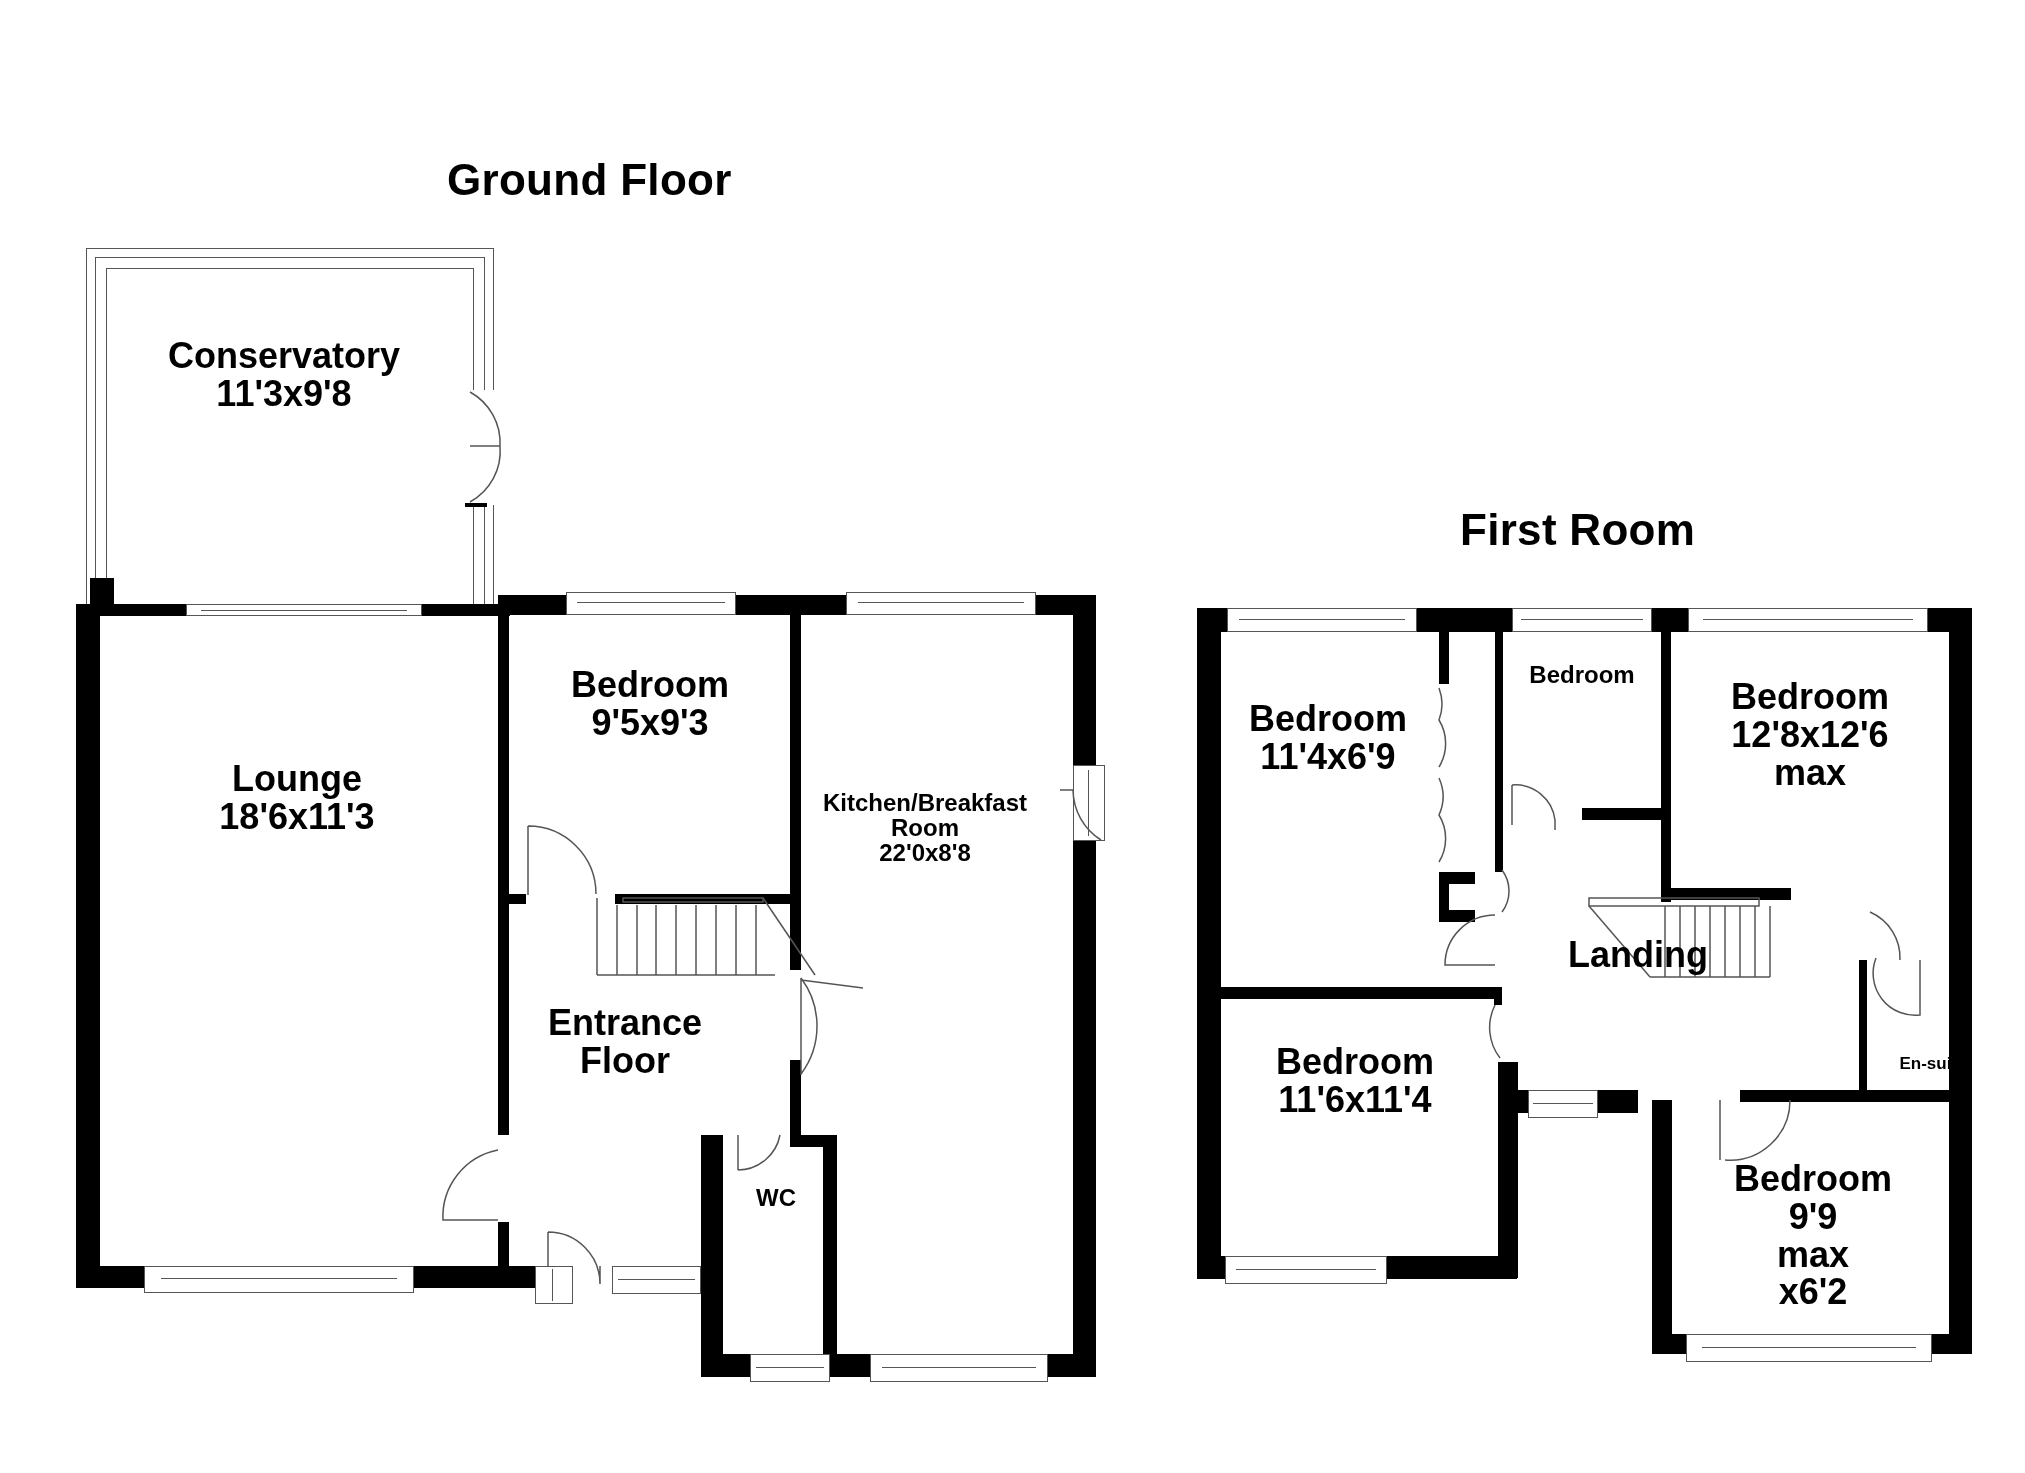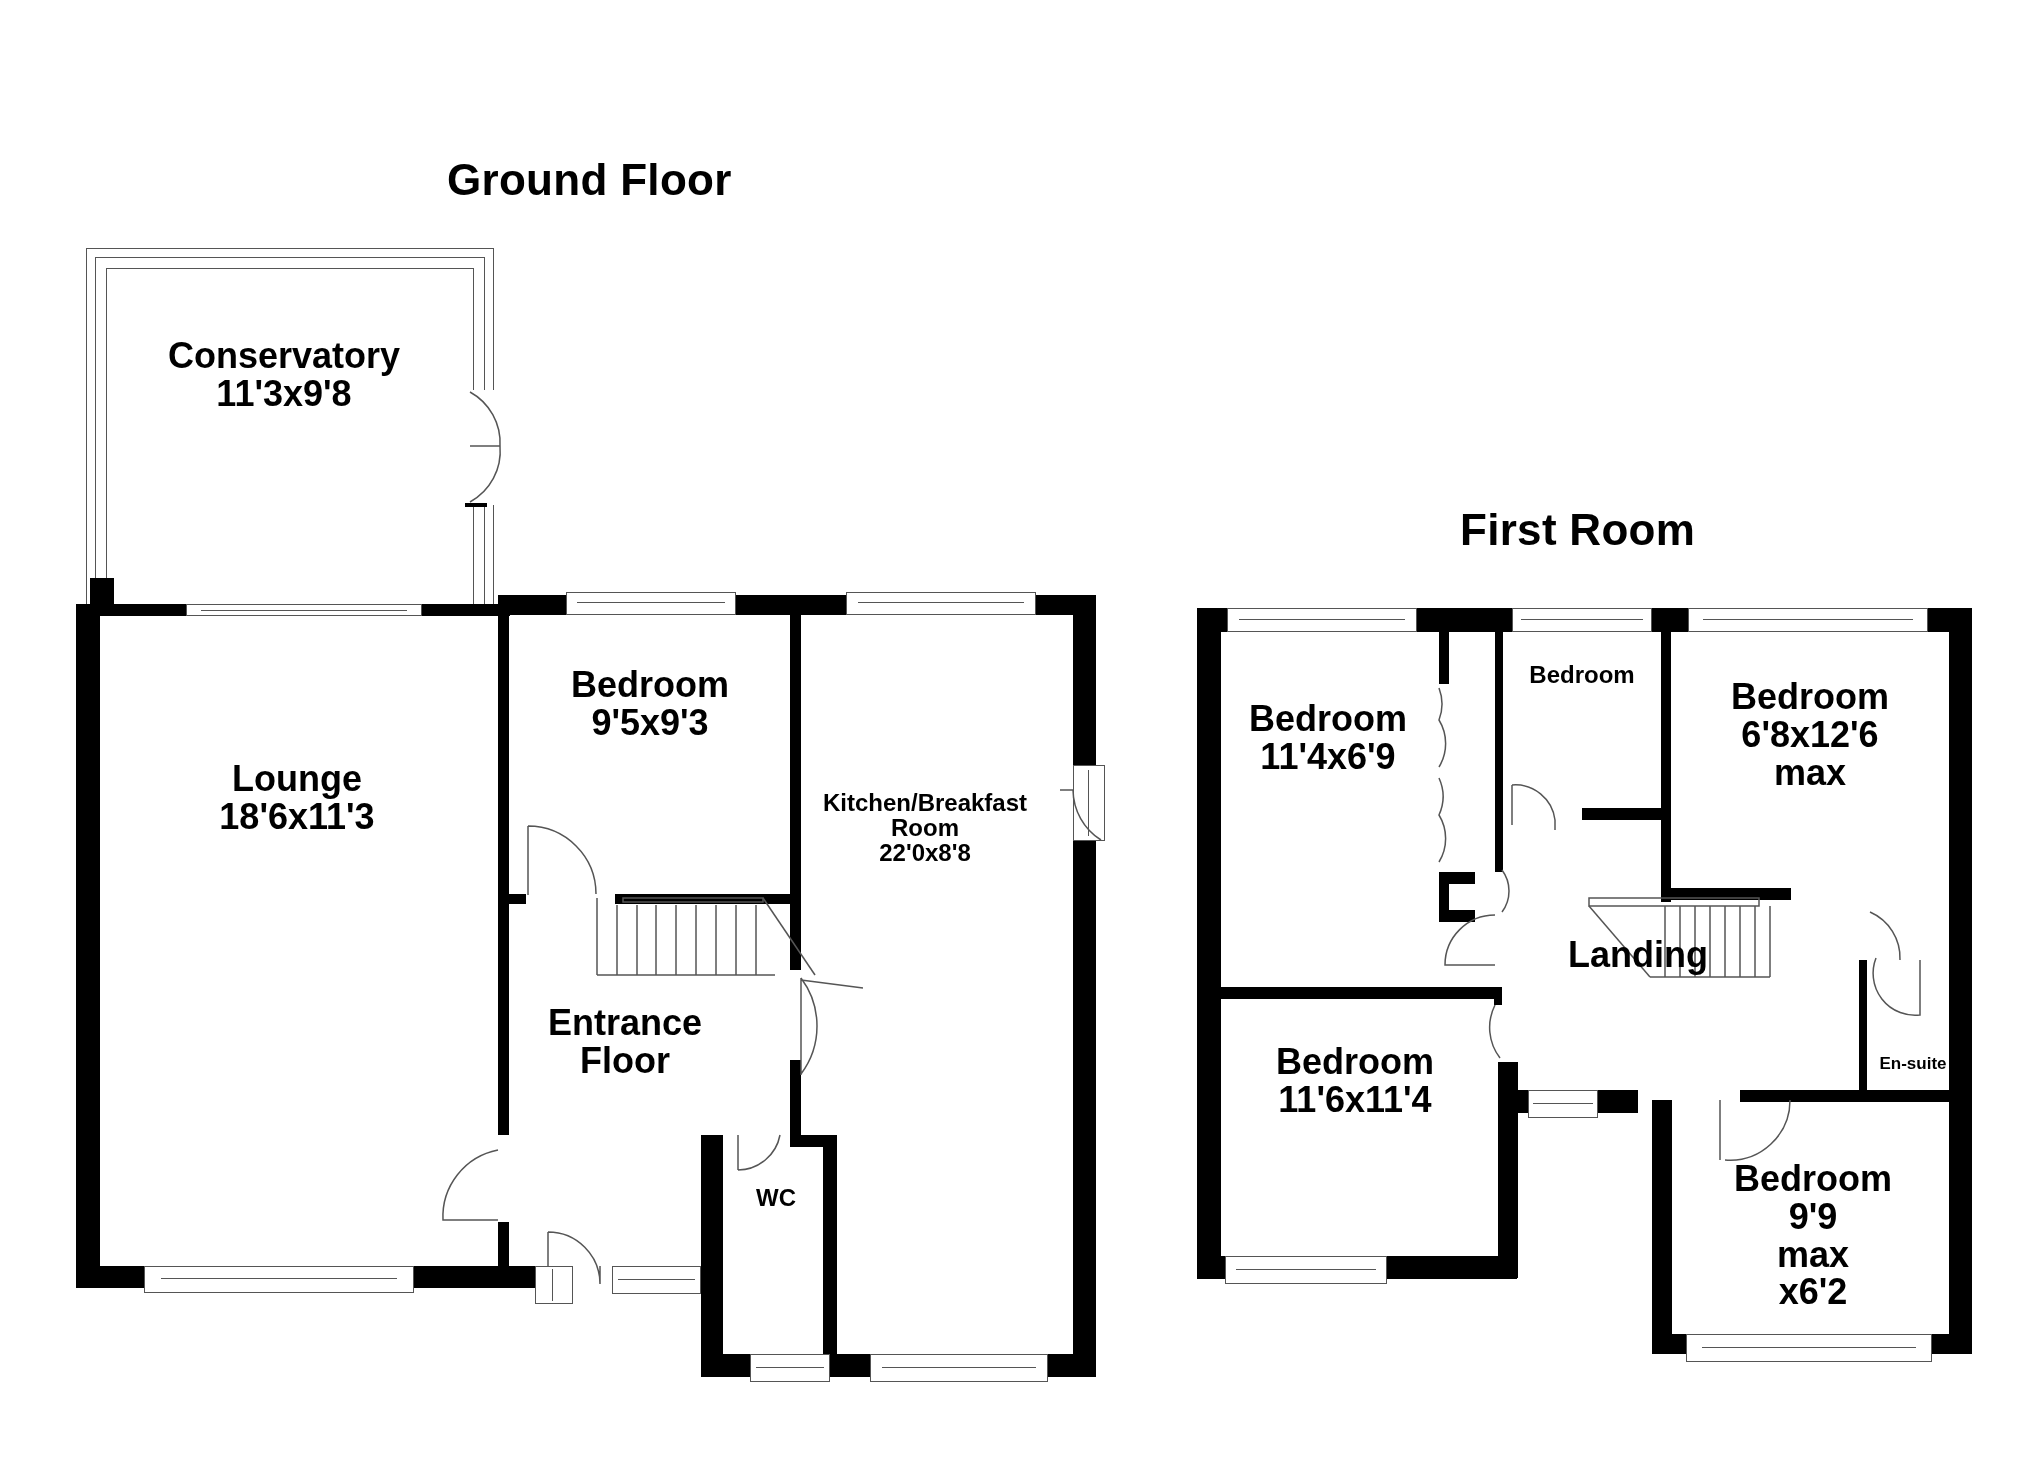--- a/index.html
+++ b/index.html
@@ -8,21 +8,21 @@
   .abs { position:absolute; }
   .wall { position:absolute; background:#000; }
   .win { position:absolute; background:#fff; border:1.5px solid #555; box-sizing:border-box; }
   .win::after { content:""; position:absolute; left:6%; right:6%; top:45%; height:0; border-top:1.5px solid #555; }
   .winv { position:absolute; background:#fff; border:1.5px solid #555; box-sizing:border-box; }
   .winv::after { content:""; position:absolute; top:6%; bottom:6%; left:45%; width:0; border-left:1.5px solid #555; }
   .floor-title { position:absolute; font-weight:bold; font-size:44px; white-space:nowrap; letter-spacing:0.3px;text-align:center; }
   .label { position:absolute; font-weight:bold; text-align:center; line-height:1.05; transform:translateX(-50%); white-space:nowrap; }
   .label.big { font-size:36px; }
   .label.small { font-size:24px; }
-  .label.tiny { font-size:17px; }
+  .label.tiny { font-size:17px;padding-left:40px; }
   svg.overlay { position:absolute; left:0; top:0; }
 </style>
 </head>
 <body>
 
 <div>
   <div class="floor-title" style="left:447px; top:155px;">Ground Floor</div>
 
   <div class="abs" style="left:86px; top:248px; width:408px; height:356px; border:1.5px solid #555; border-bottom:none; box-sizing:border-box;"></div>
   <div class="abs" style="left:95px; top:257px; width:390px; height:347px; border:1.5px solid #555; border-bottom:none; box-sizing:border-box;"></div>
@@ -206,21 +206,21 @@
 
   <div class="label big" style="left:1328px; top:700px;">
     <div>Bedroom</div>
       <div>11'4x6'9</div>
   </div>
   <div class="label small" style="left:1582px; top:662px;">
     <div>Bedroom</div>
   </div>
   <div class="label big" style="left:1810px; top:678px;">
     <div>Bedroom</div>
-      <div>6'8x12'6</div>
+      <div>12'8x12'6</div>
       <div>max</div>
   </div>
   <div class="label big" style="left:1638px; top:936px;">
     <div>Landing</div>
   </div>
   <div class="label big" style="left:1355px; top:1043px;">
     <div>Bedroom</div>
       <div>11'6x11'4</div>
   </div>
   <div class="label tiny" style="left:1913px; top:1055px;">

